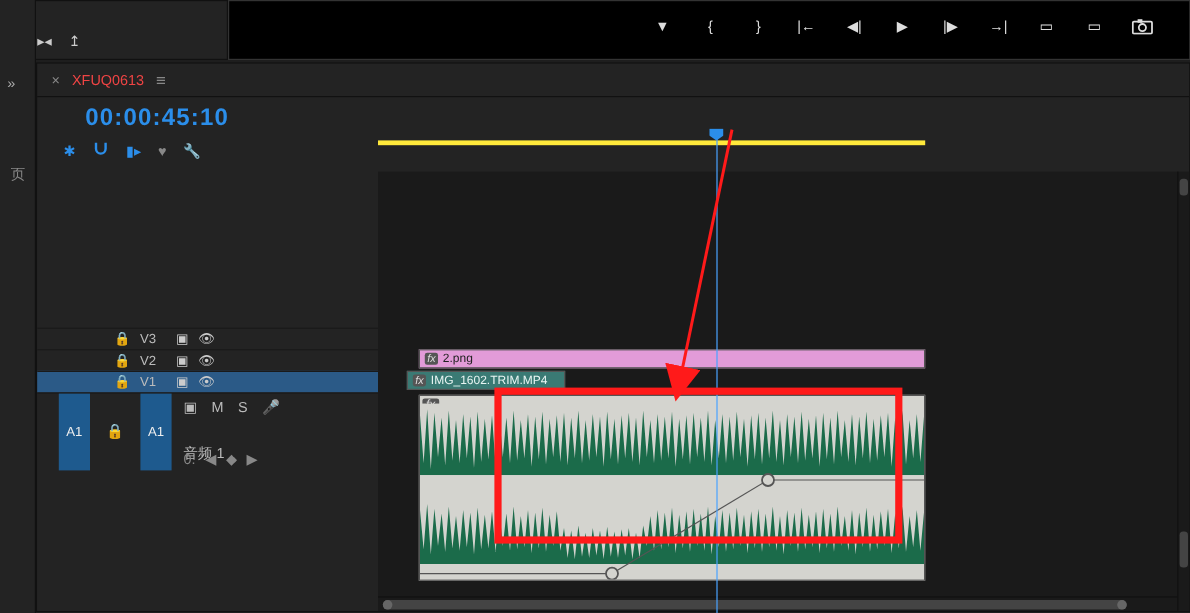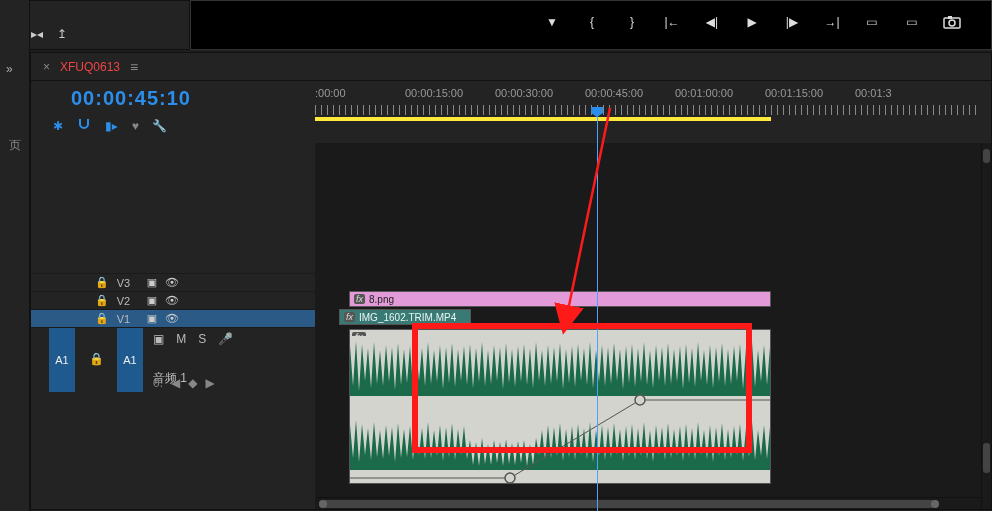--- a/index.html
+++ b/index.html
@@ -113,30 +113,20 @@
       <span class="ico">✱</span>
       <span class="ico"><svg width="14" height="14" viewBox="0 0 14 14">
             <path d="M3 2v5a4 4 0 0 0 8 0V2" fill="none" stroke="#2b8eea" stroke-width="2"></path>
           </svg></span>
       <span class="ico">▮▸</span>
       <span class="ico dim">♥</span>
       <span class="ico dim">🔧</span>
     </div>
 
     <div class="ruler">
-      <div class="ticks">
-        <span class="ticklabel" style="left:0">:00:00</span>
-        <span class="ticklabel" style="left:90px">00:00:15:00</span>
-        <span class="ticklabel" style="left:180px">00:00:30:00</span>
-        <span class="ticklabel" style="left:270px">00:00:45:00</span>
-        <span class="ticklabel" style="left:360px">00:01:00:00</span>
-        <span class="ticklabel" style="left:450px">00:01:15:00</span>
-        <span class="ticklabel" style="left:540px">00:01:3</span>
-        <div class="tickmarks"></div>
-      </div>
       <div class="yellowbar"></div>
       <div class="playhead" style="left:282px"></div>
     </div>
   </div>
 
   <div class="trackarea">
 
     <div class="trackhead">
       <div class="vrow v3row">
         <span class="lock">🔒</span>
@@ -172,21 +162,21 @@
           <span>◀</span>
           <span>◆</span>
           <span>▶</span>
         </div>
       </div>
     </div>
 
     <div class="trackbody">
       <div class="clip pink" style="left:34px;width:422px">
         <span class="fx">fx</span>
-        <span>8.png</span>
+        <span>2.png</span>
       </div>
       <div class="clip teal" style="left:24px;width:132px">
         <span class="fx">fx</span>
         <span>IMG_1602.TRIM.MP4</span>
       </div>
 
       <div class="audclip">
         <span class="fxhead">fx</span>
 
         <div class="wave top">

